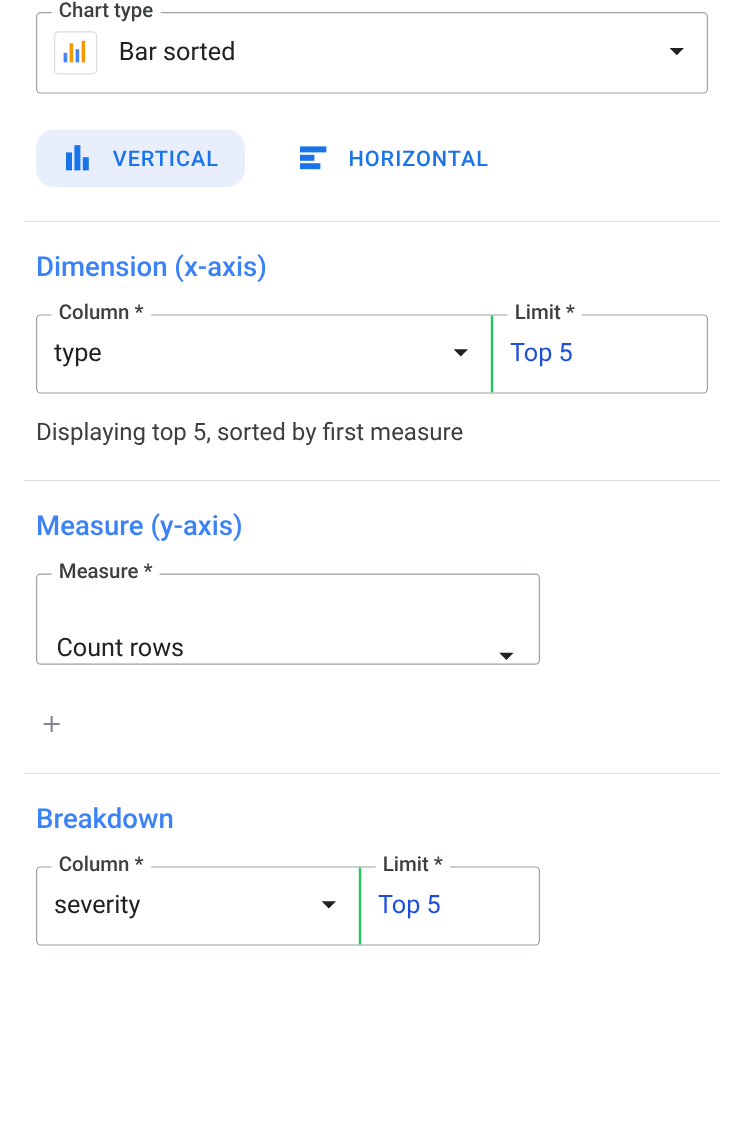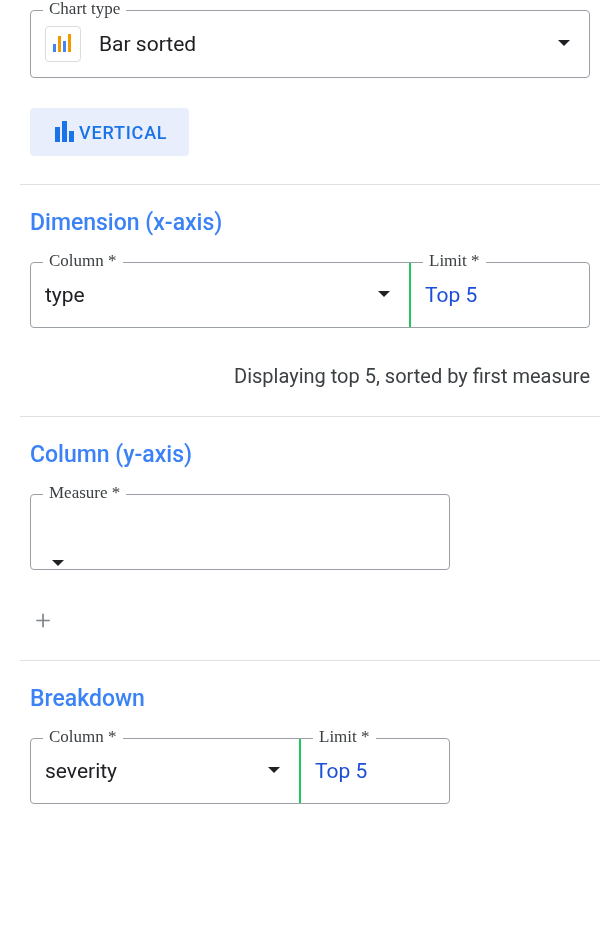--- a/index.html
+++ b/index.html
@@ -24,21 +24,20 @@
   .fieldset-label {
     position: absolute;
     top: -12px;
     left: 12px;
     background: #fff;
     padding: 0 6px;
     font-size: 17px;
     font-weight: 500;
     color: #3c4043;
     white-space: nowrap;
-    font-family: Liberation Serif, serif;
   }
 
   
   .chart-type-fieldset {
     height: 68px;
     padding: 0 14px;
   }
   .chart-type-icon-wrap {
     width: 36px; height: 36px;
     border: 1px solid #dadce0;
@@ -55,24 +54,24 @@
 
   
   .orientation-row {
     display: flex;
     gap: 22px;
     margin-top: 30px;
   }
   .orient-btn {
     display: flex;
     align-items: center;
-    gap: 1px;
+    gap: 16px;
     height: 48px;
     padding: 0 22px;
-    border-radius: 4px;
+    border-radius: 15px;
     font-size: 18px;
     font-weight: 500;
     letter-spacing: 0.8px;
     color: #1a73e8;
     cursor: pointer;
   }
   .orient-btn.active {
     background: #e8eefc;
   }
   .orient-label { color: #1a73e8; }
@@ -106,22 +105,21 @@
   .group-cell .fieldset-label { top: -12px; left: 12px; }
   .group-value {
     font-size: 21px;
     color: #202124;
   }
   .group-value.muted { color: #1d4ed8; }
 
   .helper-text {
     font-size: 20px;
     color: #3c4043;
-    margin-top: 36px;
-    text-align: right;
+    margin-top: 20px;
   }
 
   
   .measure-fieldset {
     height: 76px;
     padding: 0 16px;
     margin-top: 26px;
     width: 420px;
     align-items: flex-end;
   }
@@ -166,20 +164,28 @@
 
 <div class="orientation-row">
   <div class="orient-btn active">
     <svg class="ico" width="26" height="26" viewBox="0 0 26 26">
       <rect x="3" y="8" width="5" height="15" fill="#1a73e8"></rect>
       <rect x="10" y="2" width="5" height="21" fill="#1a73e8"></rect>
       <rect x="17" y="12" width="5" height="11" fill="#1a73e8"></rect>
     </svg>
     <span class="orient-label">VERTICAL</span>
   </div>
+  <div class="orient-btn">
+    <svg class="ico" width="26" height="26" viewBox="0 0 26 26">
+      <rect x="2" y="3" width="22" height="5" fill="#1a73e8"></rect>
+      <rect x="2" y="10" width="12" height="5" fill="#1a73e8"></rect>
+      <rect x="2" y="17" width="17" height="5" fill="#1a73e8"></rect>
+    </svg>
+    <span class="orient-label">HORIZONTAL</span>
+  </div>
 </div>
 
 <div class="section-div"></div>
 <div class="section-h">Dimension (x-axis)</div>
 
 <div class="group-row">
   <div class="group-cell" style="flex:1">
     <span class="fieldset-label">Column *</span>
     <span class="group-value" style="flex:1">type</span>
     <span class="chev">
@@ -190,24 +196,25 @@
   </div>
   <div class="group-cell" style="width:180px">
     <span class="fieldset-label">Limit *</span>
     <span class="group-value muted">Top 5</span>
   </div>
 </div>
 
 <div class="helper-text">Displaying top 5, sorted by first measure</div>
 
 <div class="section-div"></div>
-<div class="section-h">Column (y-axis)</div>
+<div class="section-h">Measure (y-axis)</div>
 
 <div class="fieldset measure-fieldset">
   <span class="fieldset-label">Measure *</span>
+  <span class="measure-value">Count rows</span>
   <span class="chev">
     <svg width="14" height="10" viewBox="0 0 14 10">
         <path d="M1 1l6 6 6-6" fill="#202124"></path>
       </svg>
   </span>
 </div>
 
 <div class="add-measure">
   <span class="plus">＋</span>
 </div>

